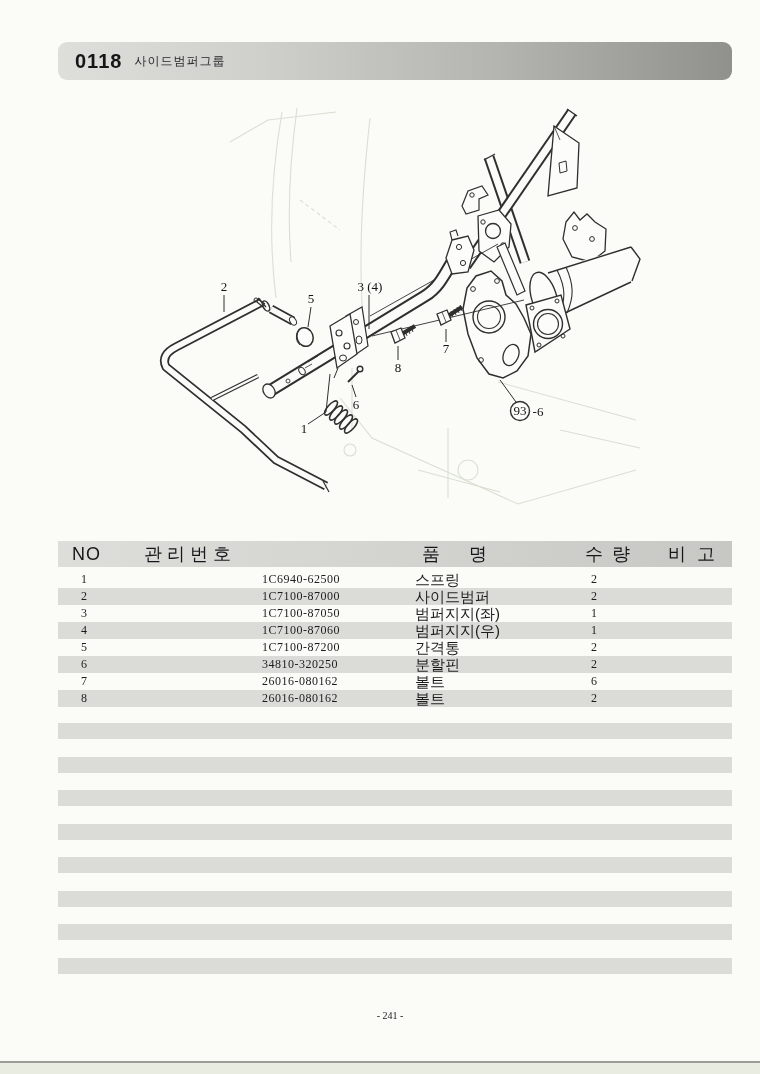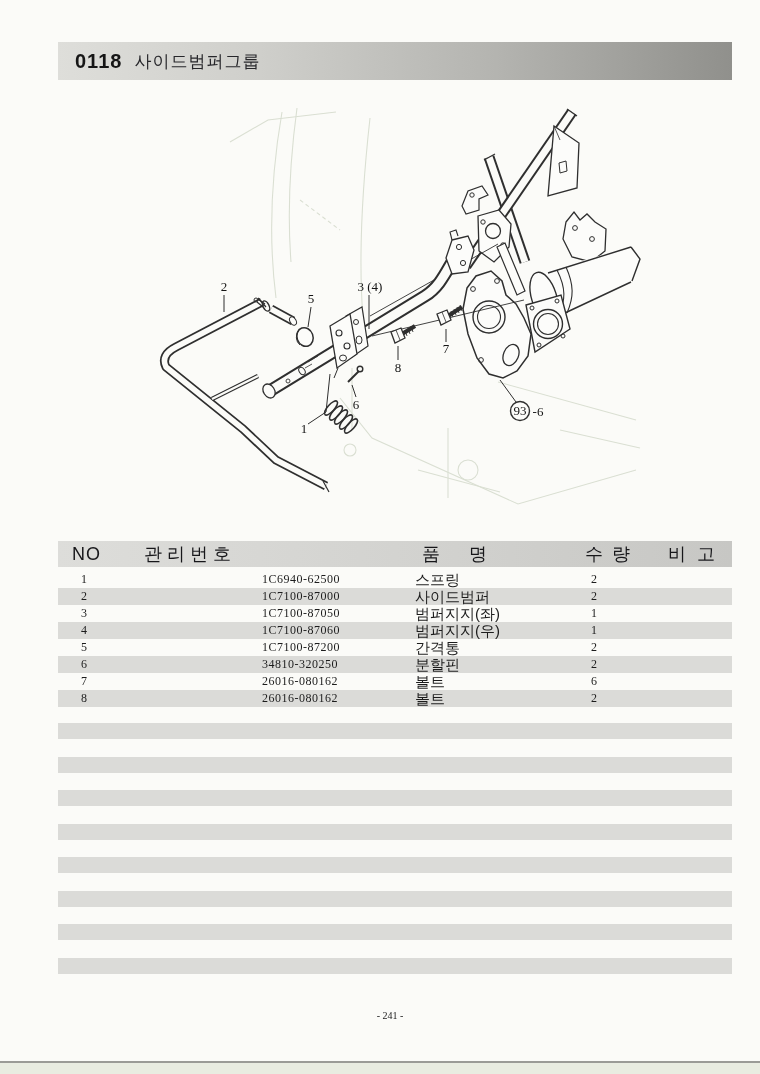--- a/index.html
+++ b/index.html
@@ -7,28 +7,28 @@
     width:760px;height:1074px;position:relative;overflow:hidden;
     background:#fbfbf8;
     font-family:"Liberation Sans","DejaVu Sans",sans-serif;
     color:#1c1c1c;
   }
   .abs{position:absolute;}
   
   .title-bar{
     left:58px;top:42px;width:674px;height:38px;
     background:linear-gradient(90deg,#dededa 0%,#cfcfcb 30%,#b4b4b0 65%,#90908c 100%);
-    display:flex;align-items:center;
+    display:flex;align-items:center;border-radius:9px;
   }
   .title-code{
     font-weight:bold;font-size:20px;letter-spacing:1px;
     margin-left:17px;color:#161616;
     font-family:"Liberation Sans","DejaVu Sans",sans-serif;
   }
-  .title-text{font-size:17px;margin-left:12px;color:#26262a;letter-spacing:1px;}
+  .title-text{font-size:12px;margin-left:12px;color:#26262a;letter-spacing:1px;}
   
   svg.diagram{left:0;top:0;width:760px;height:1074px;pointer-events:none;}
   
   .thead{
     left:58px;top:541px;width:674px;height:26px;
     background:linear-gradient(90deg,#ddddda 0%,#d2d2cf 55%,#c7c7c4 100%);
   }
   .th{position:absolute;top:0;height:26px;line-height:27px;font-size:18px;color:#17171a;white-space:nowrap;}
   .th-no{left:14px;letter-spacing:1px;}
   .th-mgmt{left:86px;letter-spacing:5px;}

